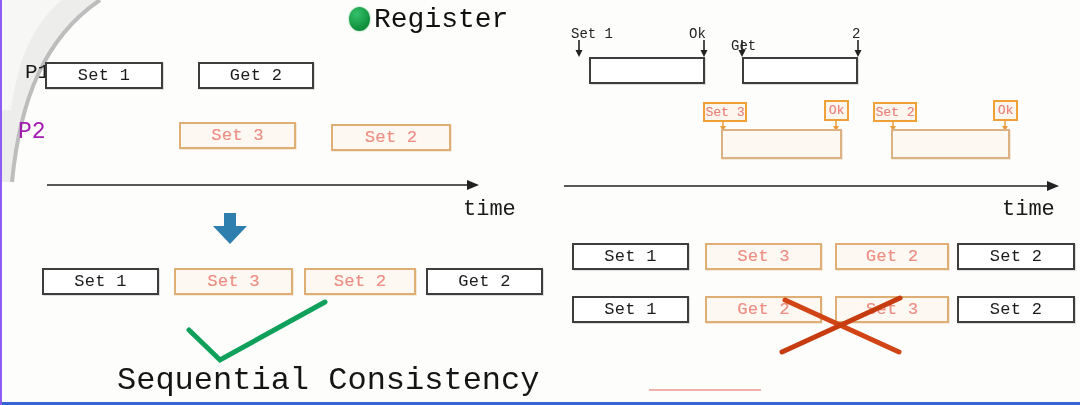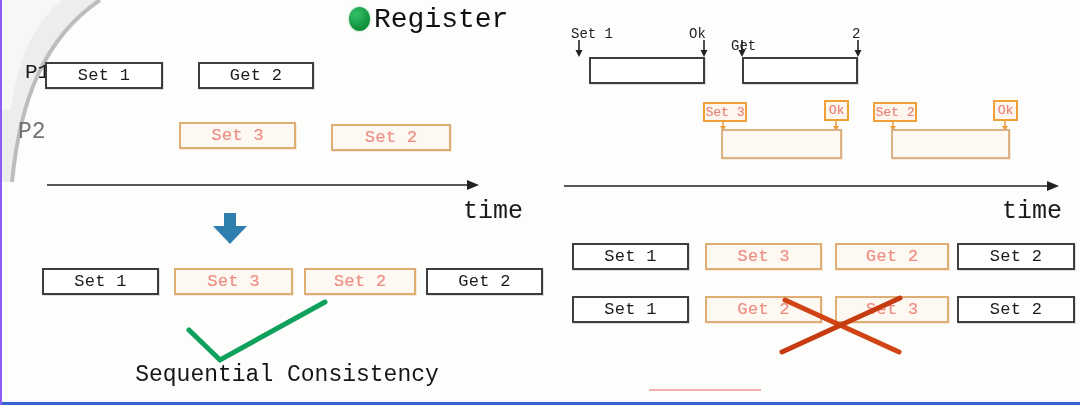--- a/index.html
+++ b/index.html
@@ -25,23 +25,23 @@
   }
   .box.tall{height:30px; background:#fdf9f2; border-color:#dcb284;}
   
   .tag{
     position:absolute; box-sizing:border-box;
     border:2px solid #efa138; background:#fdf6ee; color:#e8837a;
     font-size:13px; display:flex; align-items:center; justify-content:center;
     text-shadow:.5px .3px 0 rgba(232,131,122,.4);
   }
   .lbl{position:absolute; color:#1a1a1a; white-space:nowrap;}
-  .salmon{color:#737373;}
-  .caption{position:absolute; font-size:23px; color:#151515; text-align:center; white-space:nowrap;}
-  .timelabel{position:absolute; font-size:25px; color:#1a1a1a;}
+  .salmon{color:#a21caf;}
+  .caption{position:absolute; font-size:32px; color:#151515; text-align:center; white-space:nowrap;}
+  .timelabel{position:absolute; font-size:22px; color:#1a1a1a;}
   .toplabel{position:absolute; font-size:14px; color:#222; white-space:nowrap;}
   svg{display:block;}
   #bottom-bar{position:absolute; left:0; bottom:0; width:100%; height:3px; background:#3465d0;}
   #register-dot{
     position:absolute; left:347px; top:7px; width:21px; height:24px; border-radius:50%;
     background:radial-gradient(circle at 35% 30%, #34c06a, #0f8f3a 70%);
     box-shadow:0 0 2px rgba(20,150,70,.6);
   }
   #register-title{position:absolute; left:372px; top:4px; font-size:28px; color:#111;}
 </style>

